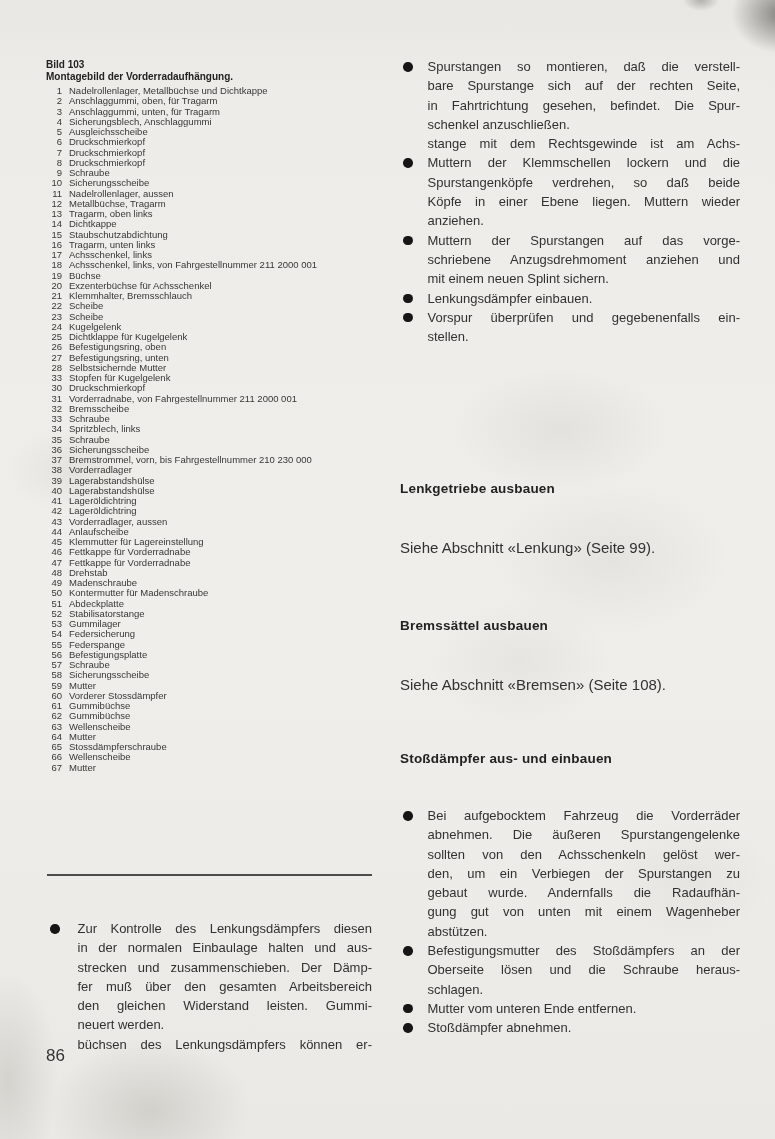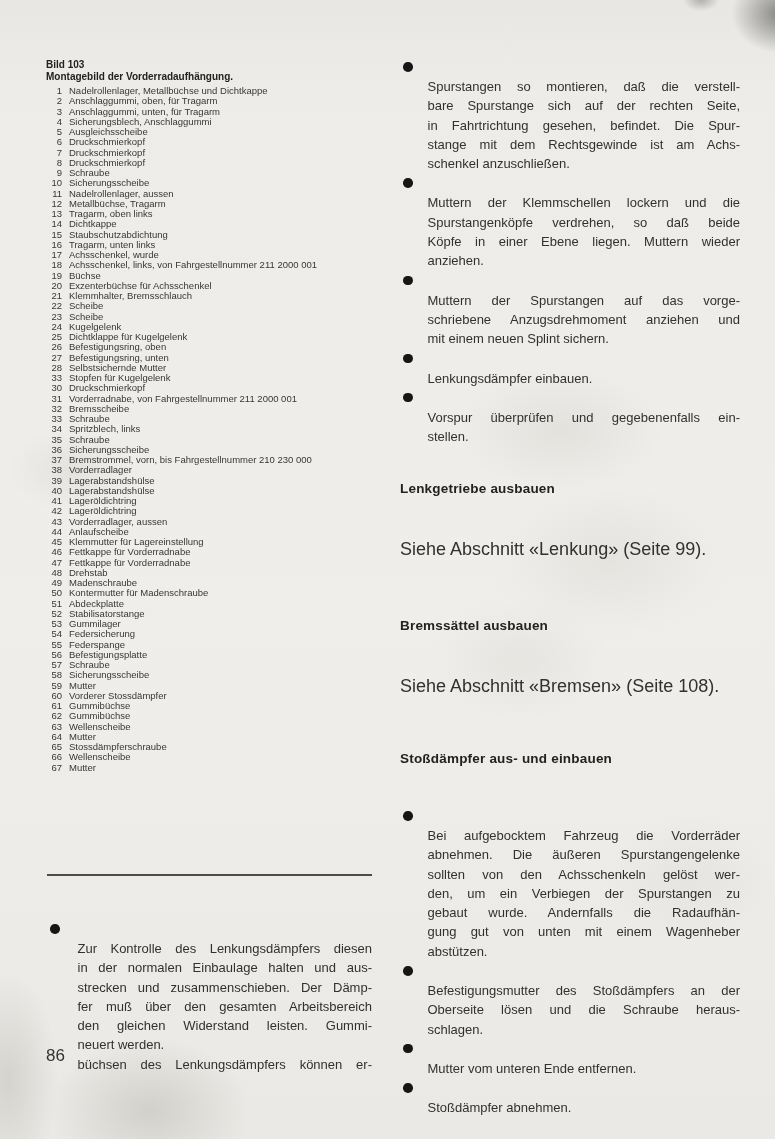--- a/index.html
+++ b/index.html
@@ -30,33 +30,33 @@
   .parts-rows{margin-top:4px;}
   .prow{display:flex;font-size:9.5px;line-height:10.25px;color:#373737;}
   .pnum{width:16px;text-align:right;margin-right:7px;flex:none;}
   .plabel{flex:1;white-space:nowrap;}
 
   
   .bullets{position:absolute;}
   .bullet-item{display:flex;align-items:flex-start;}
   .dot{flex:none;width:9.5px;height:9.5px;border-radius:50%;background:#161616;
        margin:5px 0 0 4px;}
-  .btext{flex:1;margin-left:15px;font-size:13px;line-height:19.3px;color:#313131;margin-top:20px;}
+  .btext{flex:1;margin-left:15px;font-size:13px;line-height:19.3px;color:#313131;}
   .tline{min-height:19.3px;}
   .tline.just{text-align:justify;text-align-last:justify;}
 
   .bullets-top{left:399px;top:57px;width:341px;}
   .bullets-stoss{left:399px;top:806px;width:341px;}
   .bullets-leftbottom{left:46px;top:919px;width:326px;}
   .bullets-leftbottom .btext{margin-left:18px;}
 
   
   .sec-heading{position:absolute;left:400px;font-size:13.5px;font-weight:bold;
                color:#222;letter-spacing:.2px;}
-  .sec-body{position:absolute;left:400px;font-size:18px;color:#313131;}
+  .sec-body{position:absolute;left:400px;font-size:15px;color:#313131;}
   .h-lenkgetriebe{top:481px;}
   .b-lenkgetriebe{top:539px;}
   .h-bremssaettel{top:618px;}
   .b-bremssaettel{top:676px;}
   .h-stoss{top:751px;}
 
   
   .rule{position:absolute;left:47px;top:874px;width:325px;height:2px;background:#4c4c4c;}
   .page-number{position:absolute;left:46px;top:1046px;font-size:17px;color:#333;}
 </style>
@@ -128,21 +128,21 @@
         <div class="prow">
           <span class="pnum">15</span>
           <span class="plabel">Staubschutzabdichtung</span>
         </div>
         <div class="prow">
           <span class="pnum">16</span>
           <span class="plabel">Tragarm, unten links</span>
         </div>
         <div class="prow">
           <span class="pnum">17</span>
-          <span class="plabel">Achsschenkel, wurde</span>
+          <span class="plabel">Achsschenkel, links</span>
         </div>
         <div class="prow">
           <span class="pnum">18</span>
           <span class="plabel">Achsschenkel, links, von Fahrgestellnummer 211 2000 001</span>
         </div>
         <div class="prow">
           <span class="pnum">19</span>
           <span class="plabel">Büchse</span>
         </div>
         <div class="prow">
@@ -340,22 +340,22 @@
       </div>
   </div>
 
   <div class="bullets bullets-top">
       <div class="bullet-item">
         <span class="dot"></span>
         <div class="btext">
           <div class="tline just">Spurstangen so montieren, daß die verstell-</div>
           <div class="tline just">bare Spurstange sich auf der rechten Seite,</div>
           <div class="tline just">in Fahrtrichtung gesehen, befindet. Die Spur-</div>
+          <div class="tline">schenkel anzuschließen.</div>
           <div class="tline just">stange mit dem Rechtsgewinde ist am Achs-</div>
-          <div class="tline">schenkel anzuschließen.</div>
         </div>
       </div>
       <div class="bullet-item">
         <span class="dot"></span>
         <div class="btext">
           <div class="tline just">Muttern der Klemmschellen lockern und die</div>
           <div class="tline just">Spurstangenköpfe verdrehen, so daß beide</div>
           <div class="tline just">Köpfe in einer Ebene liegen. Muttern wieder</div>
           <div class="tline">anziehen.</div>
         </div>

